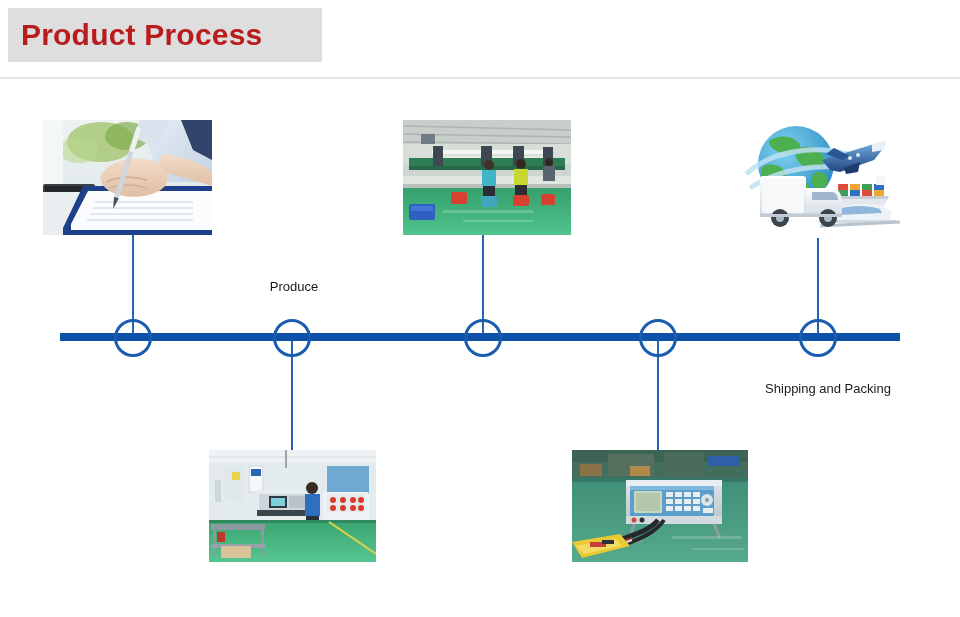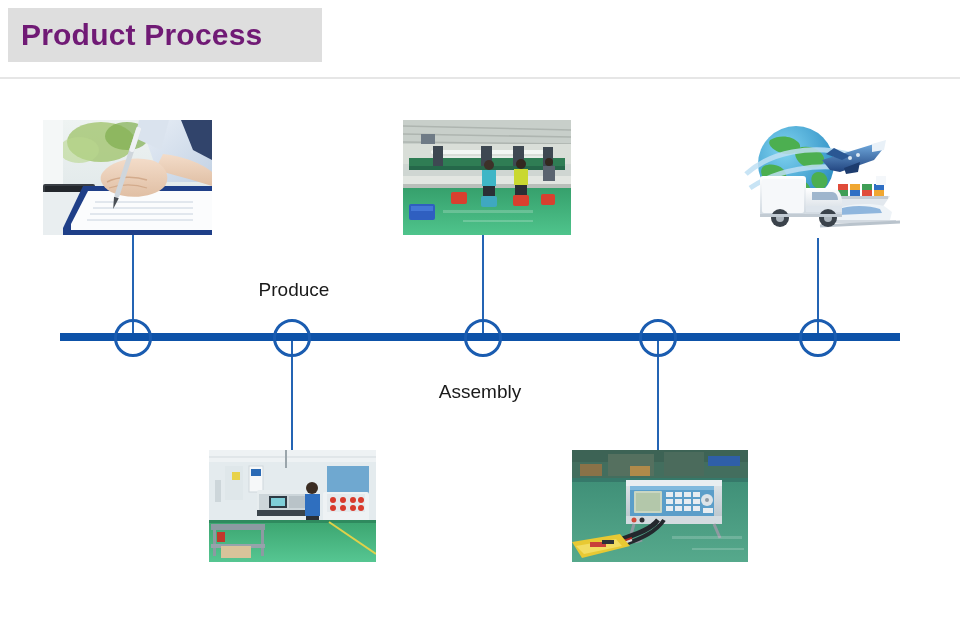--- a/index.html
+++ b/index.html
@@ -26,21 +26,21 @@
     position: absolute;
     left: 8px; top: 8px;
     width: 314px; height: 54px;
     background: #dedede;
     display: flex;
     align-items: center;
   }
   #page-title {
     font-size: 30px;
     font-weight: bold;
-    color: #701a75;
+    color: #b91c1c;
     letter-spacing: 0.2px;
     padding-left: 13px;
     line-height: 1;
     white-space: nowrap;
   }
   #header-divider {
     position: absolute;
     left: 0; top: 77px;
     width: 960px; height: 2px;
     background: #e6e6e6;
@@ -66,21 +66,21 @@
   .node {
     position: absolute;
     width: 32px; height: 32px;
     border: 3px solid #1a5cb0;
     border-radius: 50%;
     background: transparent;
     box-sizing: content-box;
   }
   .node-label {
     position: absolute;
-    font-size: 19px;
+    font-size: 13px;
     color: #1a1a1a;
     white-space: nowrap;
     text-align: center;
     line-height: 1;
   }
 
   
   .thumb {
     position: absolute;
     overflow: hidden;
@@ -116,21 +116,21 @@
   <div id="timeline-bar"></div>
 
   <div class="node" style="left:114px; top:240px;"></div>
   <div class="node" style="left:273px; top:240px;"></div>
   <div class="node" style="left:464px; top:240px;"></div>
   <div class="node" style="left:639px; top:240px;"></div>
   <div class="node" style="left:799px; top:240px;"></div>
 
   <div class="node-label" style="left:194px; top:201px; width:200px;">Produce</div>
 
-  <div class="node-label" style="left:380px; top:303px; width:200px;">Assembly</div>
+  <div class="node-label" style="left:698px; top:303px; width:260px;">Shipping and Packing</div>
 
   <div class="thumb" style="left:43px; top:41px; width:169px; height:115px;">
     <svg width="169" height="115" viewBox="0 0 169 115">
       <defs>
         <linearGradient id="g1bg" x1="0" y1="0" x2="0" y2="1">
           <stop offset="0%" stop-color="#eef3f2"></stop>
           <stop offset="100%" stop-color="#dbe4e6"></stop>
         </linearGradient>
         <linearGradient id="g1shirt" x1="0" y1="0" x2="1" y2="1">
           <stop offset="0%" stop-color="#e8eef6"></stop>

